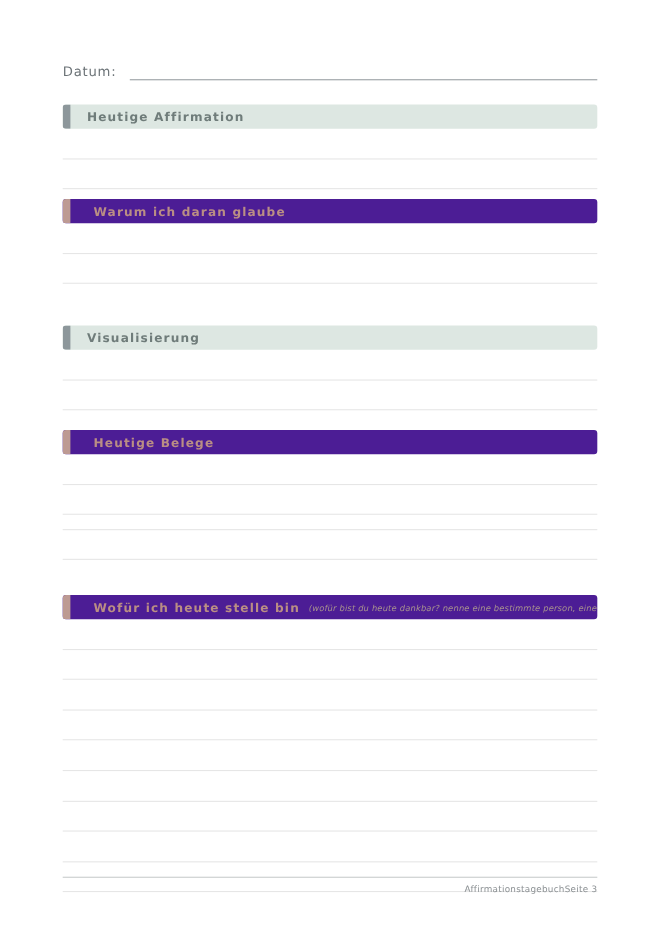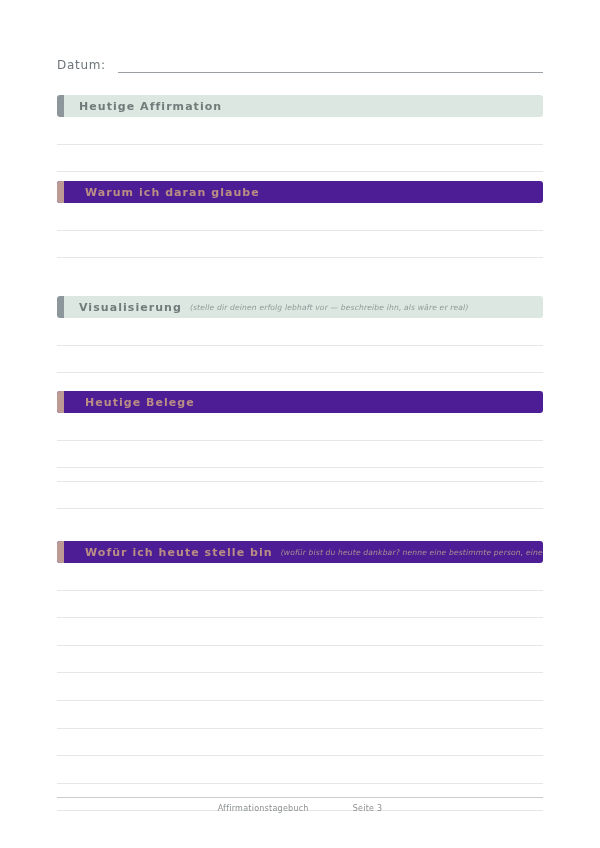--- a/index.html
+++ b/index.html
@@ -123,26 +123,25 @@
     width: 486px;
     height: 1px;
     background: #c9cccd;
   }
   .footer {
     position: absolute;
     left: 0;
     top: 804px;
     width: 486px;
     display: flex;
-    justify-content: center;
+    justify-content: flex-end;
     align-items: center;
     font-size: 8px;
     color: #8b9093;
     letter-spacing: 0.25px;
-    gap: 44px;
   }
 </style>
 </head>
 <body>
 
 <div class="page">
   <div class="content">
 
     <div class="date-row">
       <span class="date-label">Datum:</span>
@@ -167,21 +166,20 @@
           </div>
           <div class="lines">
             <div class="wline"></div>
             <div class="wline"></div>
           </div>
         </div>
         <div class="section theme-sage" style="top: 265px; margin-top: 31px;">
           <div class="band">
             <span class="accent"></span>
             <span class="band-title">Visualisierung</span>
-            <span class="band-hint">(stelle dir deinen erfolg lebhaft vor — beschreibe ihn, als wäre er real)</span>
           </div>
           <div class="lines">
             <div class="wline"></div>
             <div class="wline"></div>
           </div>
         </div>
         <div class="section theme-rose" style="top: 369px; margin-top: 22px;">
           <div class="band">
             <span class="accent"></span>
             <span class="band-title">Heutige Belege</span>

